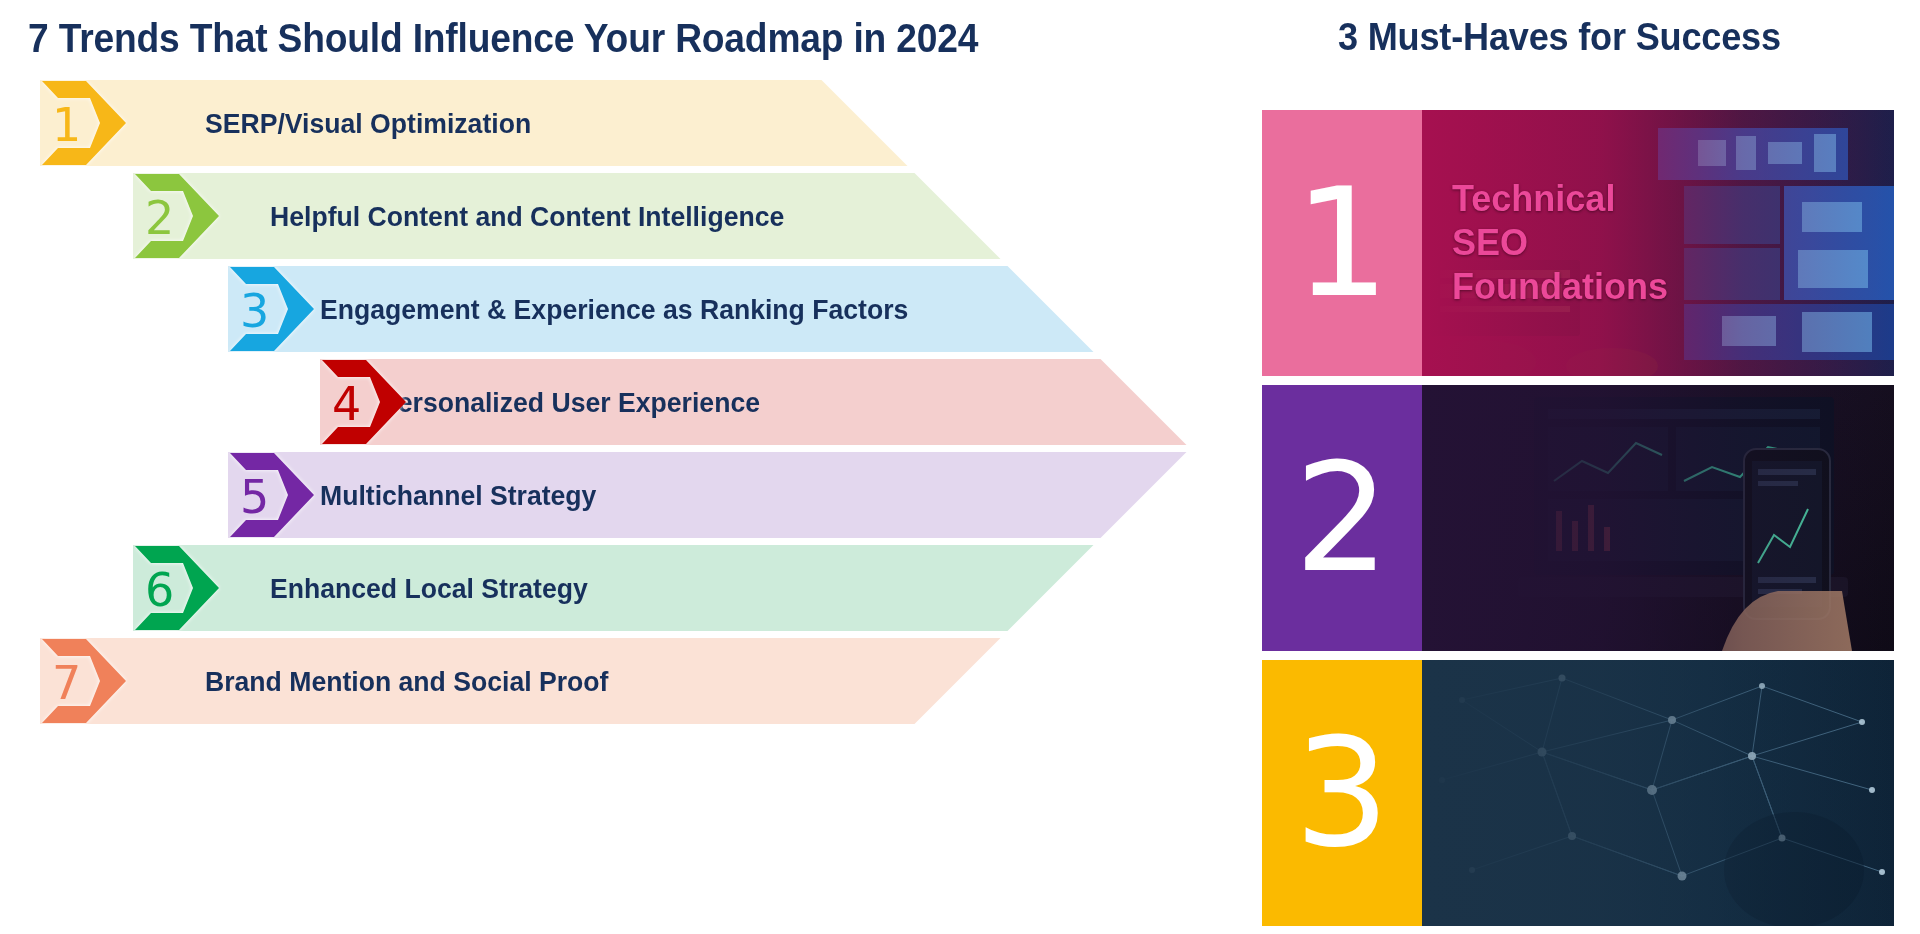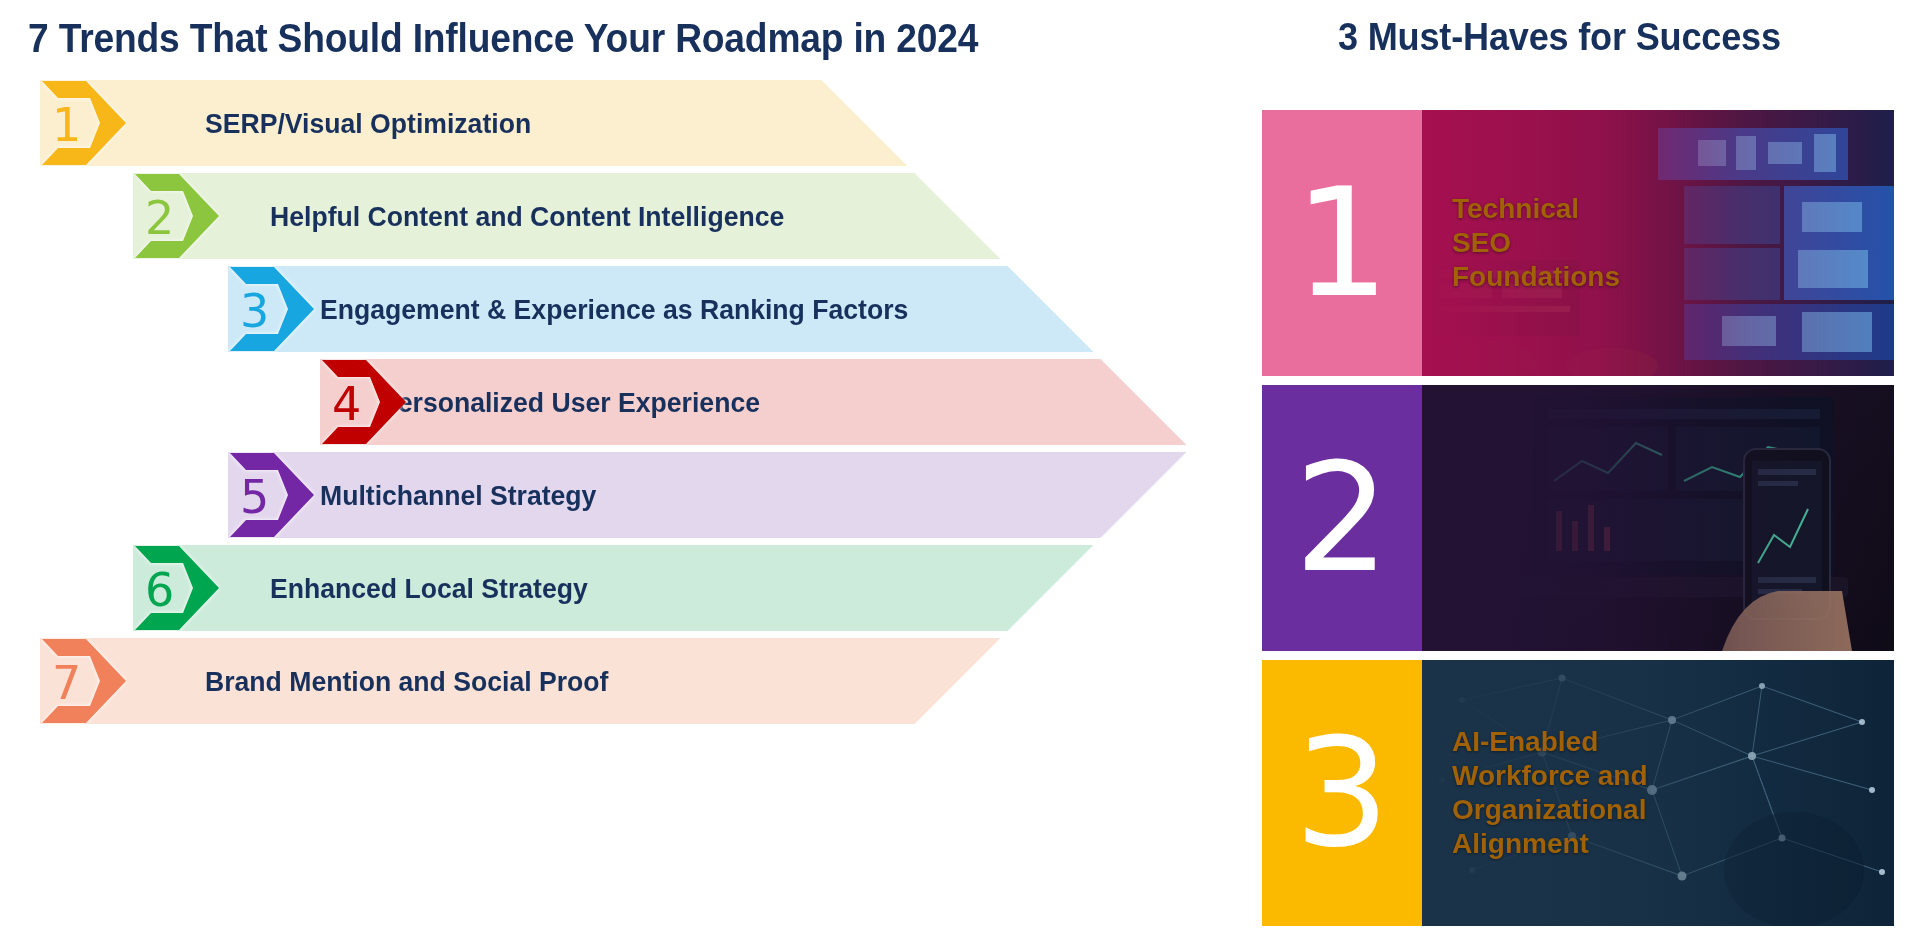--- a/index.html
+++ b/index.html
@@ -77,22 +77,22 @@
     position:relative;z-index:2;
   }
   .card-photo{
     position:relative;flex:1 1 auto;height:100%;overflow:hidden;
   }
   .photo-art{position:absolute;inset:0;}
   .photo-tint{position:absolute;inset:0;}
   .card-text{
     position:absolute;left:30px;top:0;height:100%;
     display:flex;flex-direction:column;justify-content:center;
-    color:#a16207;
-    font-size:28px;font-weight:700;line-height:1.22;
+    color:#ec4899;
+    font-size:36px;font-weight:700;line-height:1.22;
     z-index:3;
     text-shadow:0 1px 3px rgba(0,0,0,0.45);
     white-space:pre-line;
   }
 </style>
 </head>
 <body>
 
 <div class="title" id="left-title">7 Trends That Should Influence Your Roadmap in 2024</div>
 
@@ -296,19 +296,15 @@
               <circle cx="40" cy="40" r="3"></circle>
               <circle cx="440" cy="62" r="3"></circle>
               <circle cx="450" cy="130" r="3"></circle>
               <circle cx="50" cy="210" r="3"></circle>
               <circle cx="460" cy="212" r="3"></circle>
               <circle cx="20" cy="120" r="3"></circle>
             </g>
             <ellipse cx="372" cy="210" rx="70" ry="58" fill="#0a1c2d" opacity="0.55"></ellipse>
           </svg></div>
         <div class="photo-tint" style="background: linear-gradient(90deg, rgb(27, 51, 72) 0%, rgba(27, 51, 72, 0.8) 38%, rgba(27, 51, 72, 0.333) 68%, rgba(27, 51, 72, 0.08) 100%);"></div>
-        <div class="card-text">AI-Enabled
-Workforce and
-Organizational
-Alignment</div>
       </div>
     </div>
   </div>
 
 </body></html>

